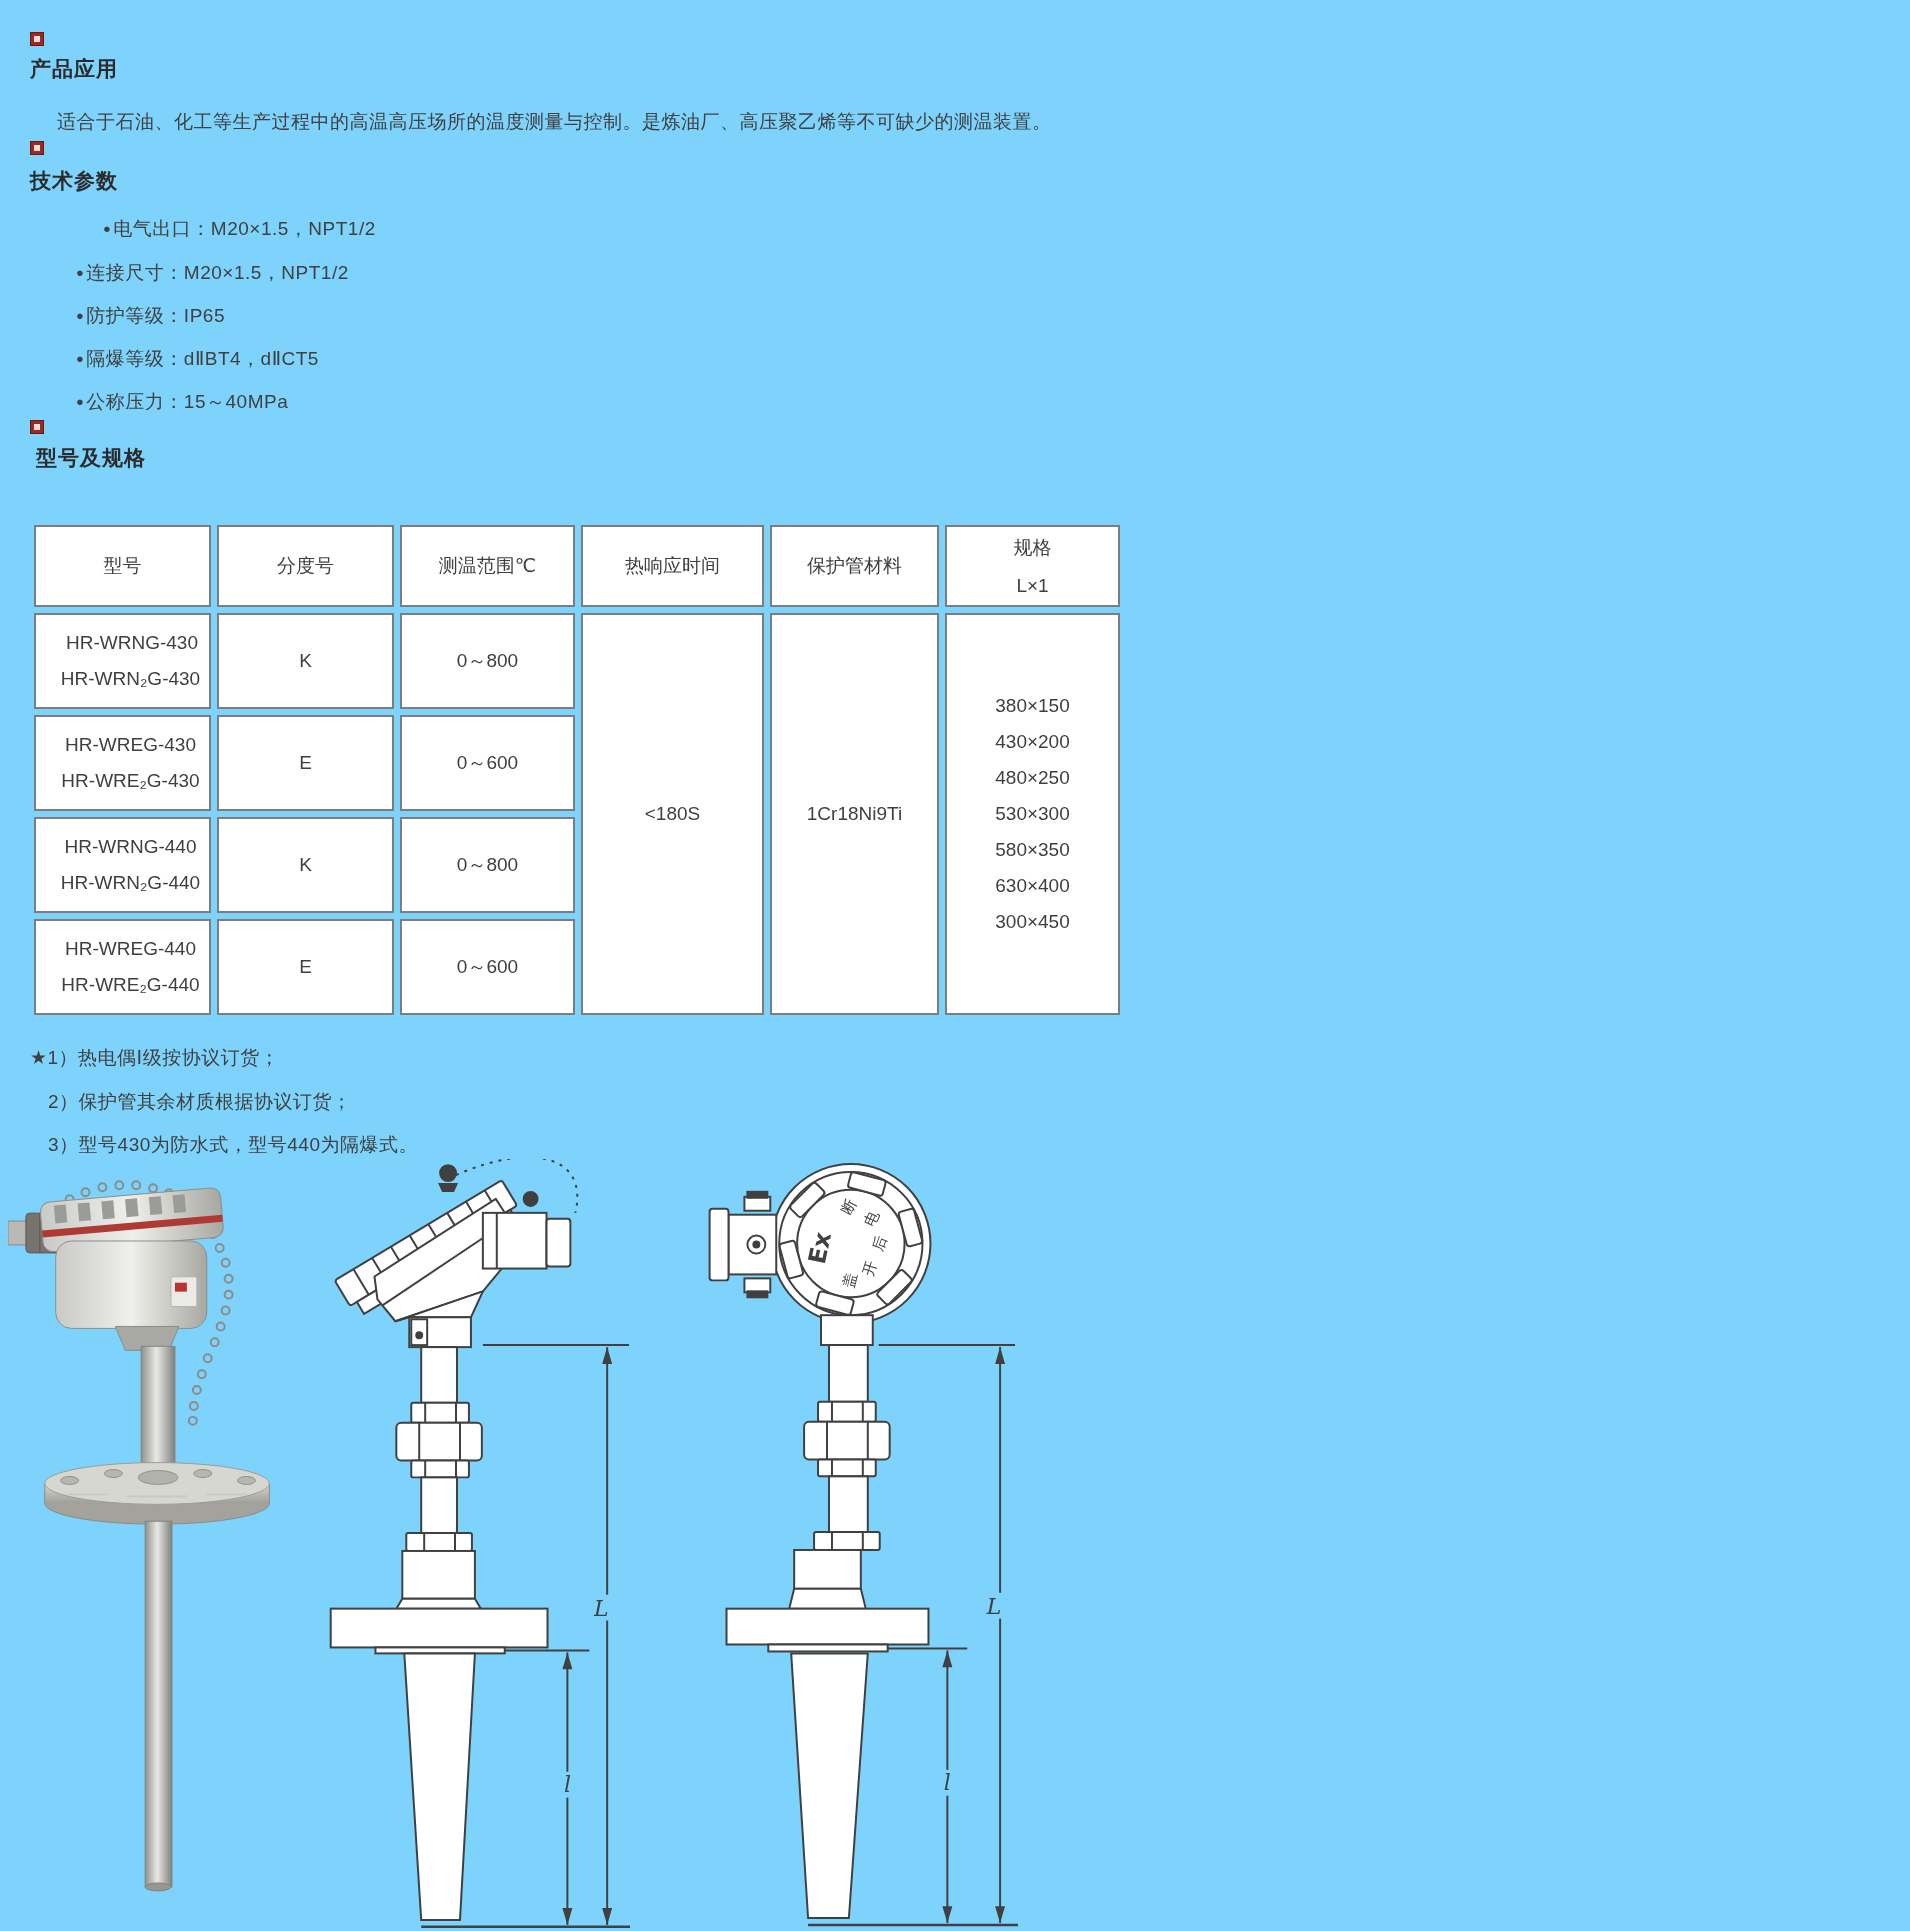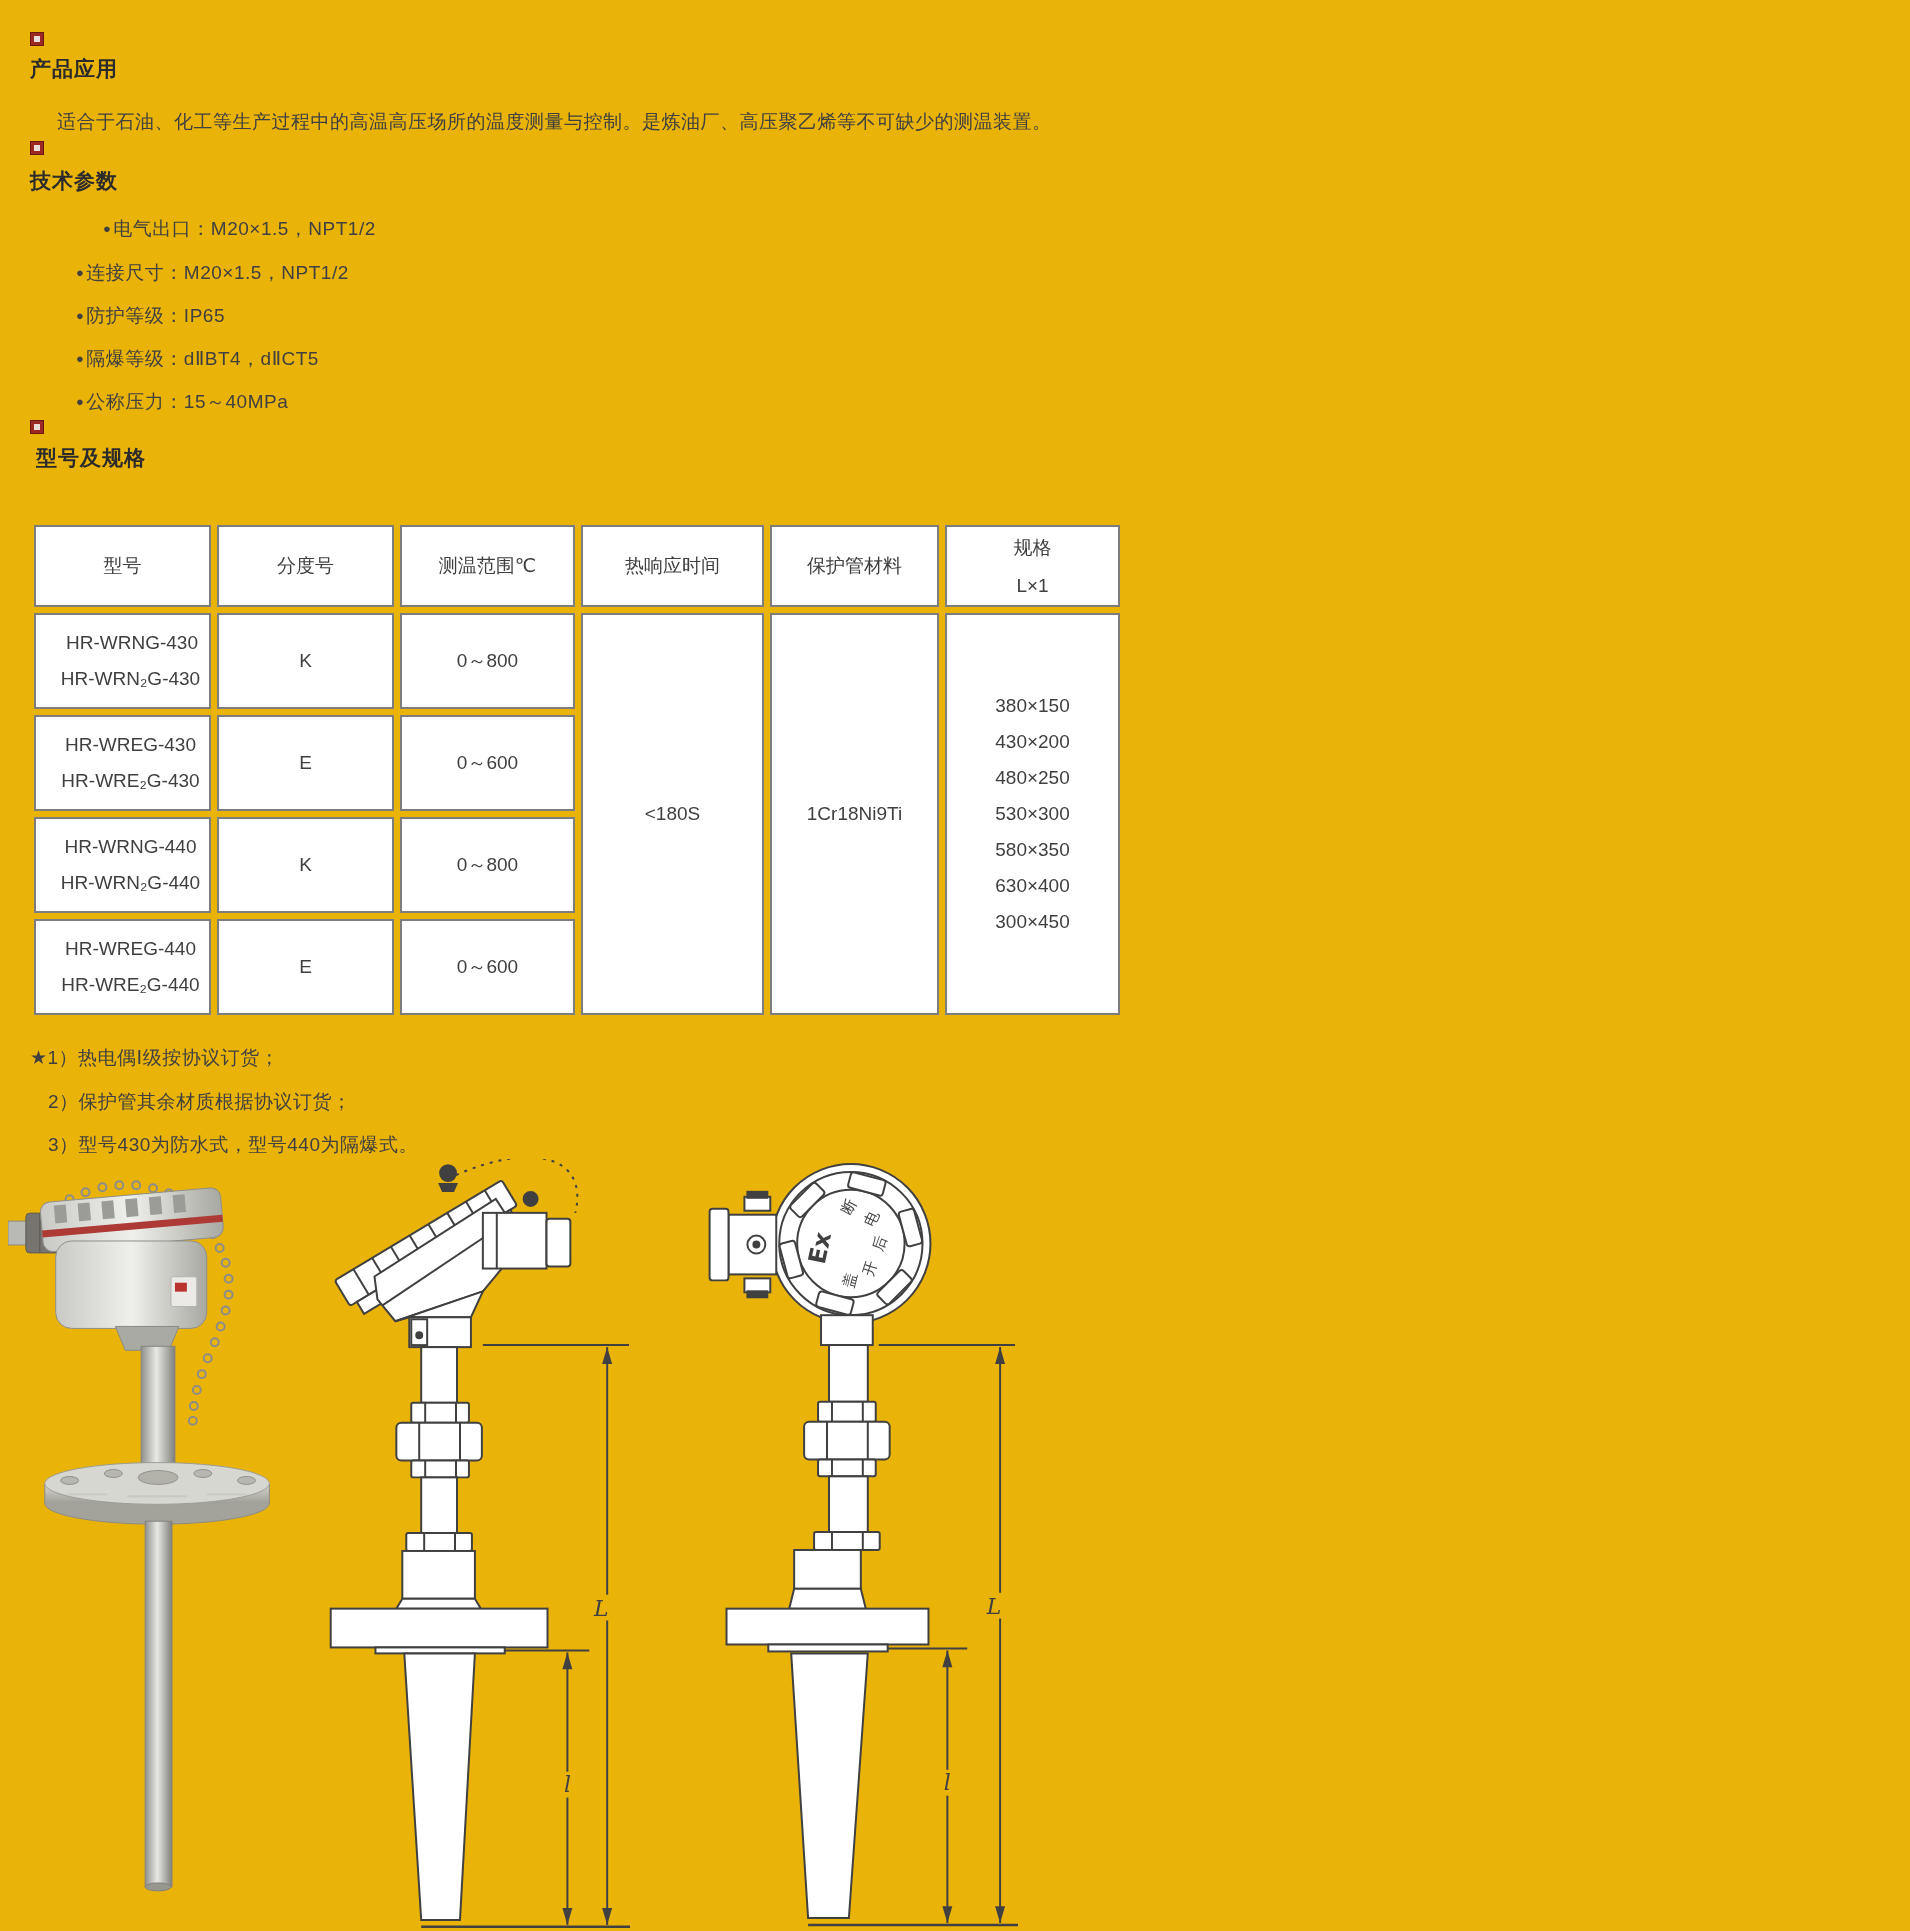--- a/index.html
+++ b/index.html
@@ -1,17 +1,17 @@
 <!DOCTYPE html>
 <html><head>
 <meta charset="utf-8">
 <style>
   html,body{margin:0;padding:0;background:#ffffff;}
   body{font-family:"Liberation Sans","DejaVu Sans",sans-serif;color:#404040;}
-  #canvas{position:relative;width:1910px;height:1931px;background:#eab308;overflow:hidden;}
+  #canvas{position:relative;width:1910px;height:1931px;background:#7dd3fc;overflow:hidden;}
   .abs{position:absolute;}
   .marker{position:absolute;width:14px;height:14px;background:#9c2823;border:1px solid #6b1813;box-sizing:border-box;}
   .marker .marker-in{display:block;width:6px;height:6px;margin:3px;background:#e9ded9;}
   .h1{font-size:21px;font-weight:bold;color:#2b2b2b;letter-spacing:1px;}
   .para{font-size:19px;color:#404040;letter-spacing:0.5px;}
   .bullet-item{position:absolute;font-size:19px;color:#404040;letter-spacing:0.5px;}
   .bullet-item .dot{font-size:13px;vertical-align:2px;margin-right:2px;}
   .note{position:absolute;font-size:19px;color:#404040;letter-spacing:0.5px;text-align:center;}
   table.spec-table{border-collapse:separate;border-spacing:6px;table-layout:fixed;}
   table.spec-table th, table.spec-table td{

